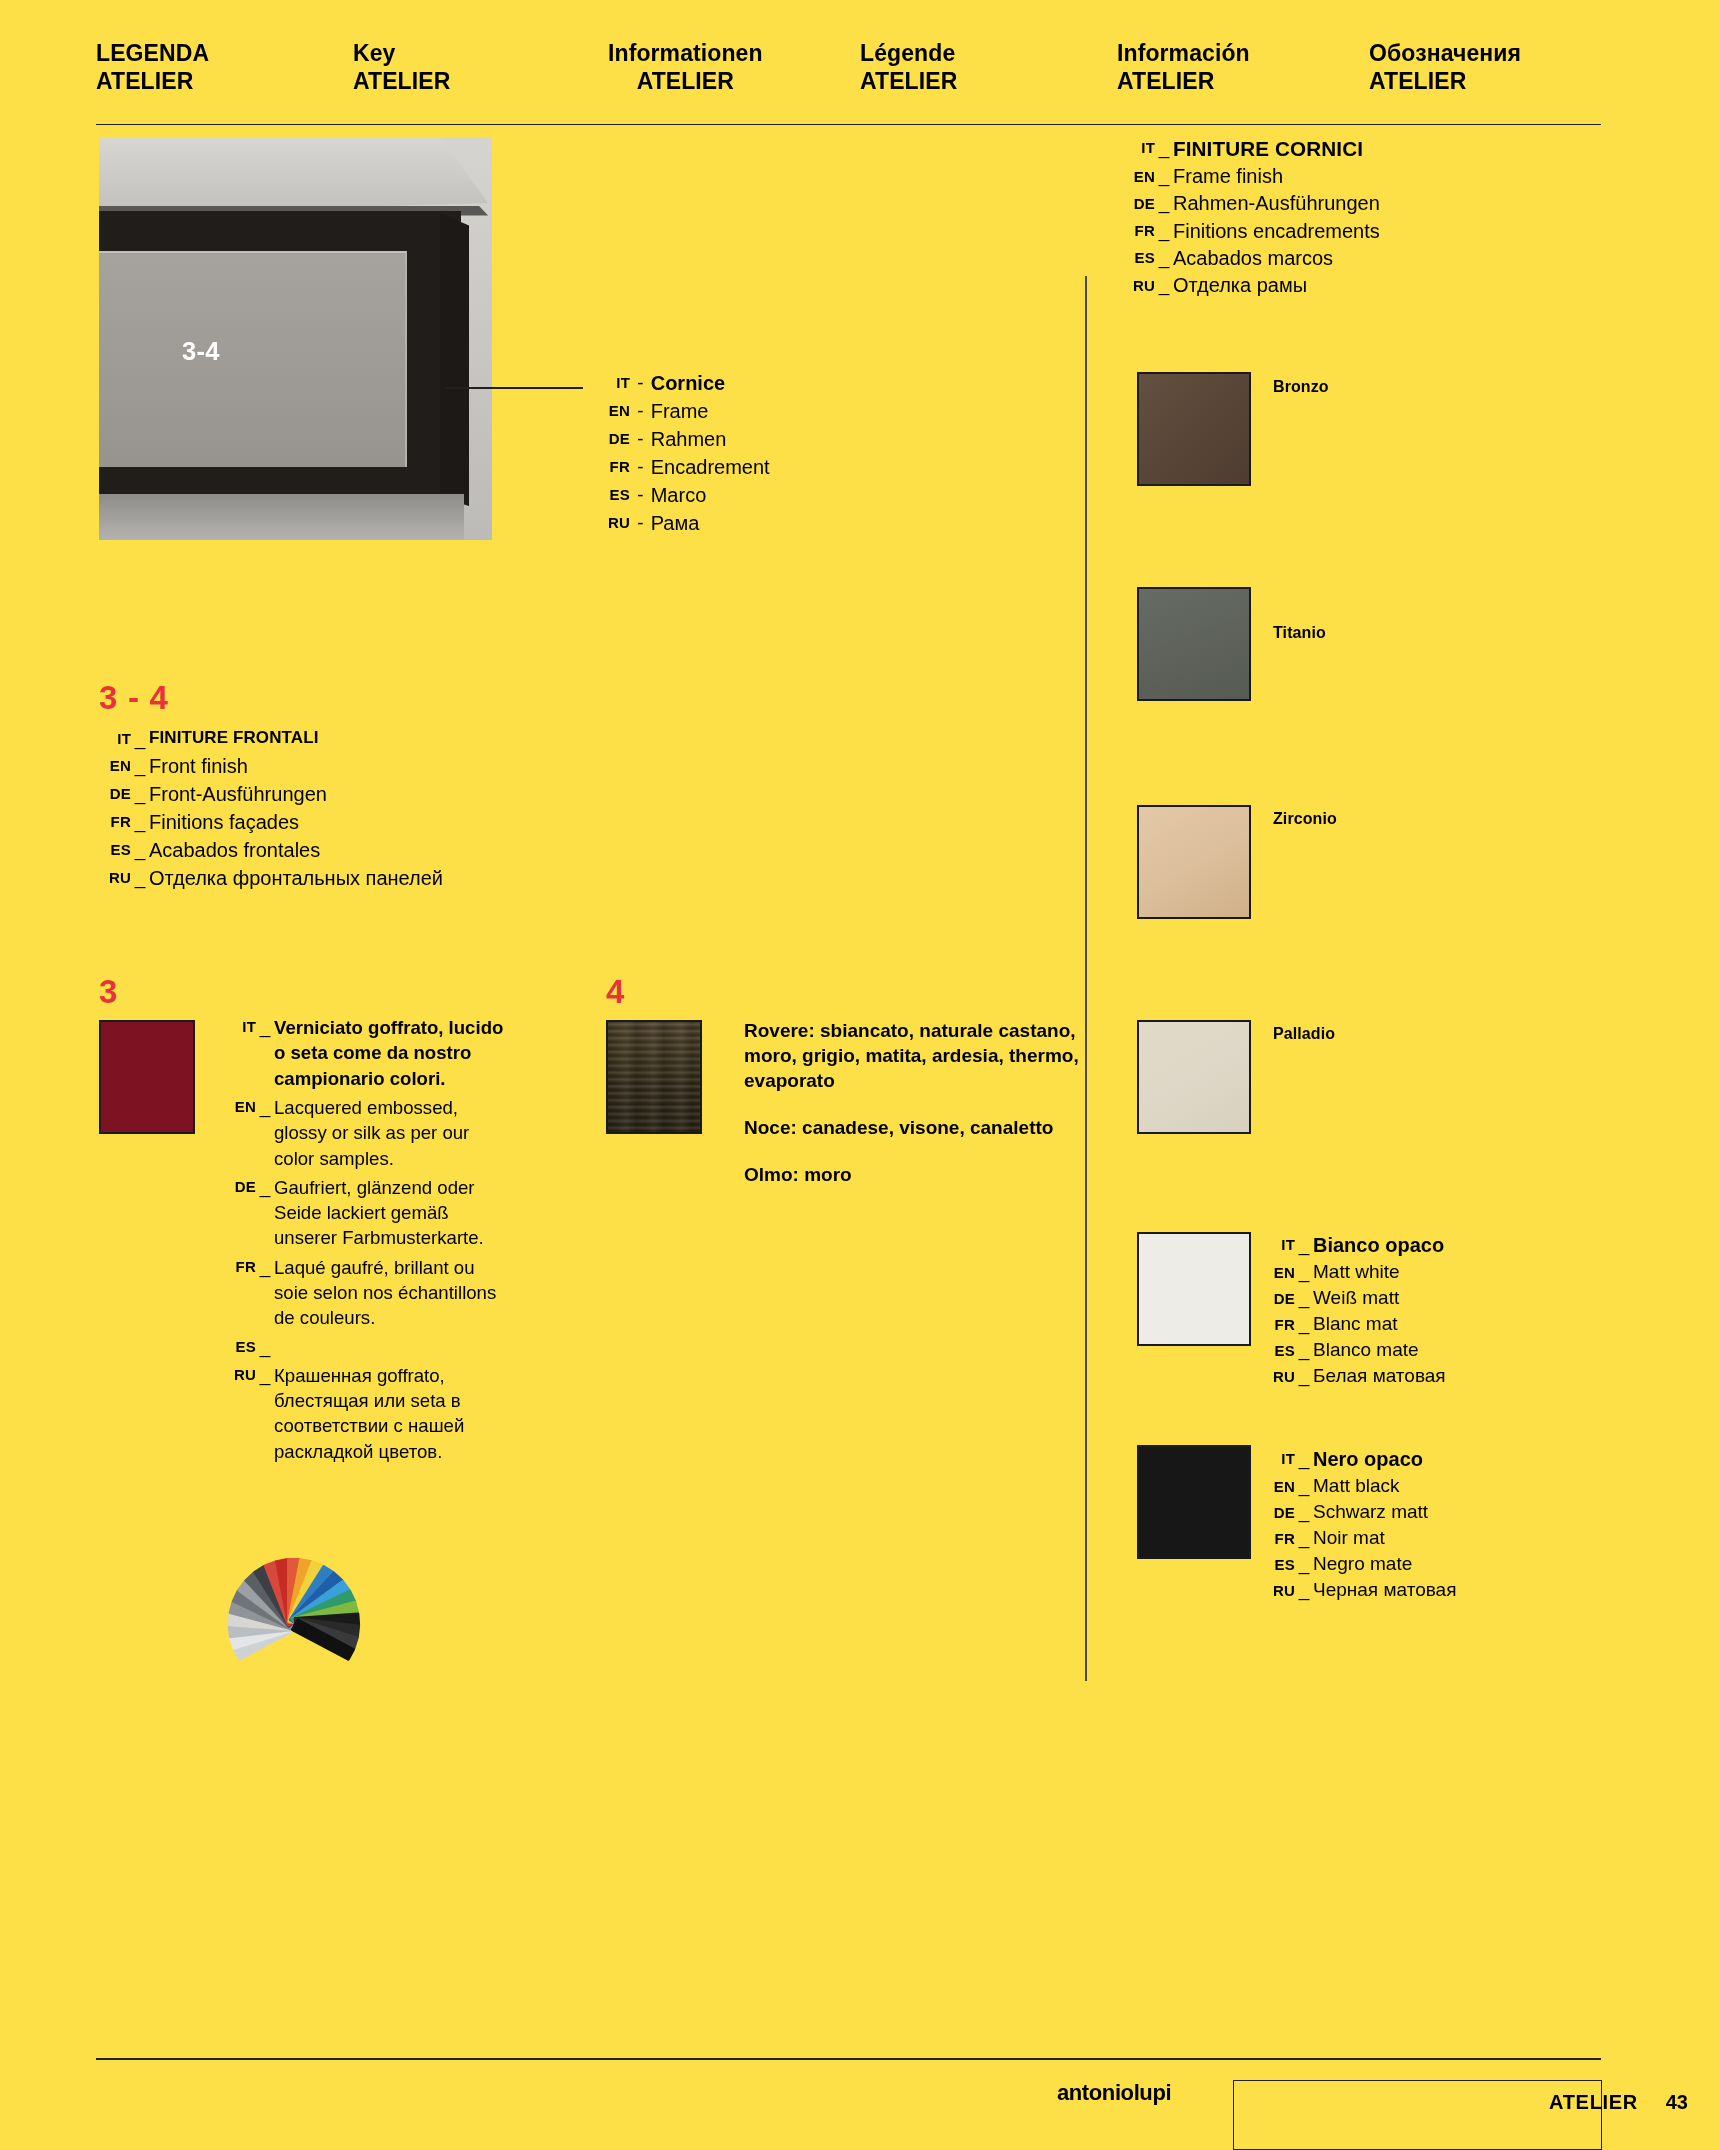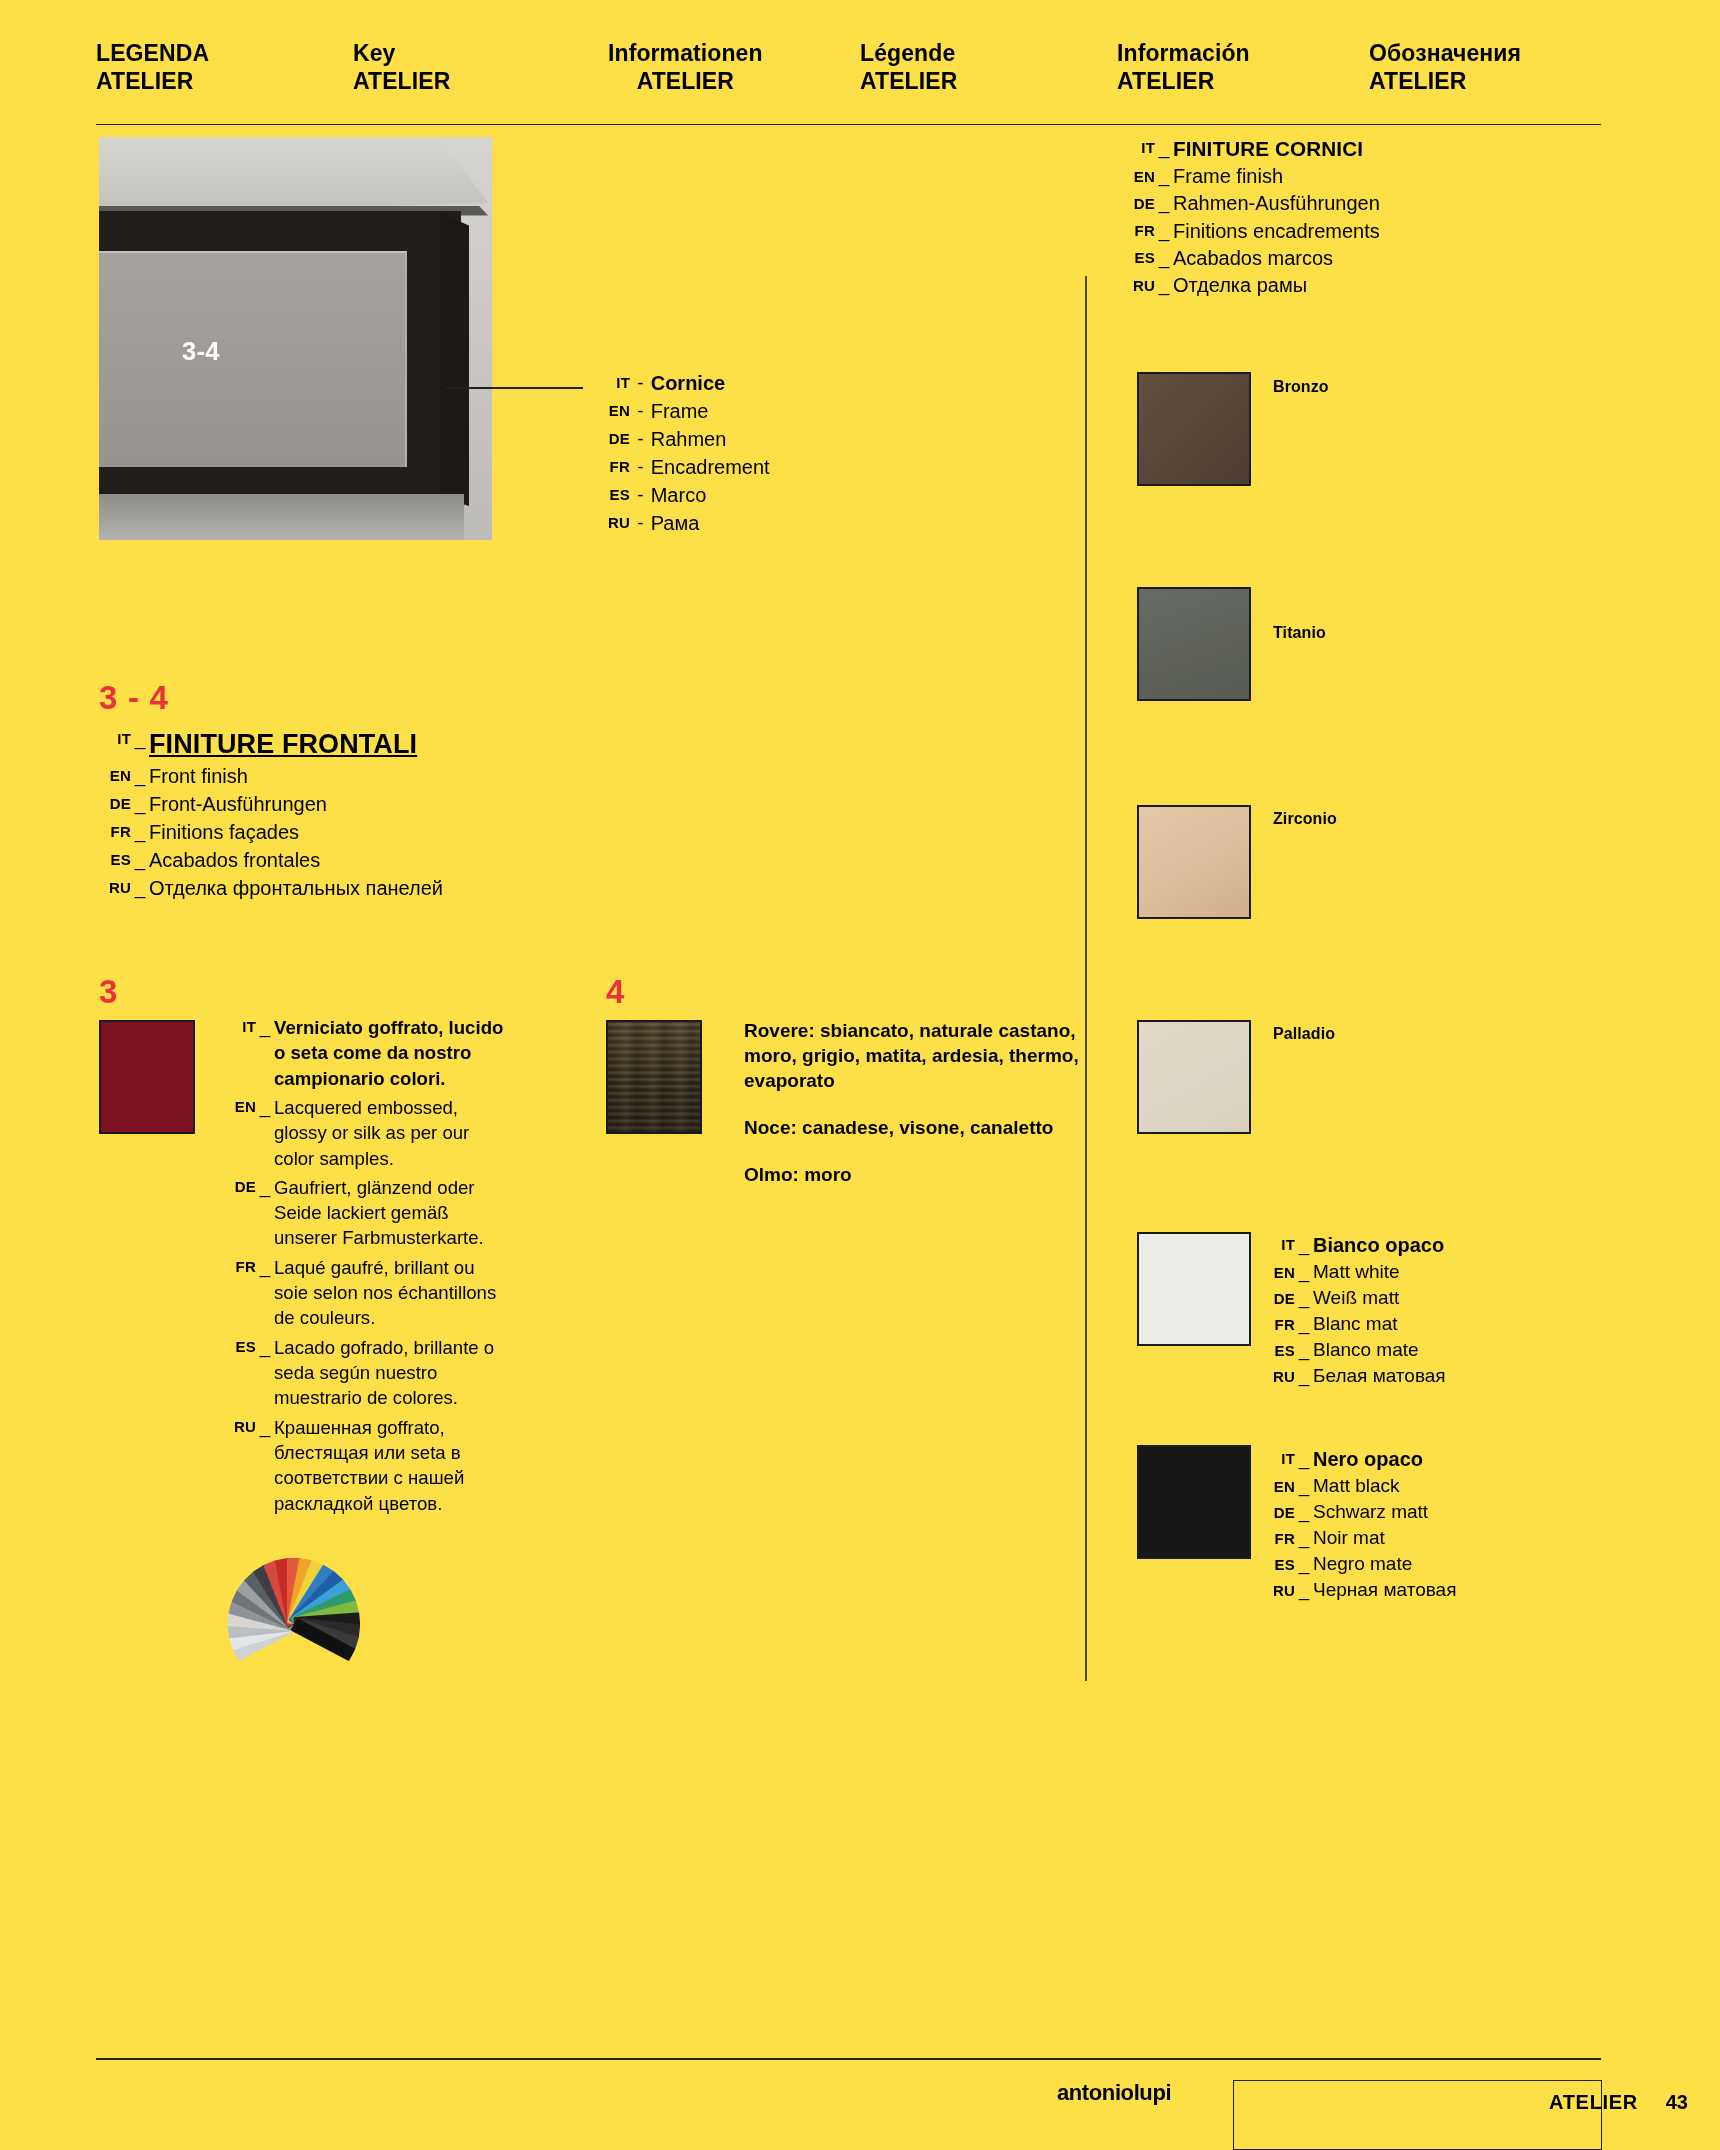--- a/index.html
+++ b/index.html
@@ -60,21 +60,21 @@
   .framefin .lcode{width:32px;}
   .framefin .lsep{width:18px;}
   .framefin .ltxt{font-size:20px;}
   .framefin .ltxt.bold{font-size:20.7px;letter-spacing:0.1px;}
   .framefin .lrow{margin-bottom:2.1px;}
 
   
   .frontfin .lcode{width:32px;}
   .frontfin .lsep{width:18px;}
   .frontfin .ltxt{font-size:20px;}
-  .frontfin .ltxt.bold{font-size:27px;letter-spacing:0.1px;text-decoration:underline;}
+  .frontfin .ltxt.bold{font-size:17px;letter-spacing:0.1px;}
   .frontfin .lrow{margin-bottom:2.8px;}
 
   
   .desc{position:absolute;left:227px;top:1015px;width:282px;}
   .desc .lrow{margin-bottom:4.1px;align-items:flex-start;}
   .desc .lcode{width:29px;}
   .desc .lsep{width:18px;}
   .desc .ltxt{font-size:18.6px;line-height:1.36;}
   .desc .ltxt.bold{font-weight:700;}
 
@@ -289,21 +289,20 @@
         <span class="ltxt">Gaufriert, glänzend oder Seide lackiert gemäß unserer Farbmusterkarte.</span>
       </div>
       <div class="lrow">
         <span class="lcode">FR</span>
         <span class="lsep">_</span>
         <span class="ltxt">Laqué gaufré, brillant ou soie selon nos échantillons de couleurs.</span>
       </div>
       <div class="lrow">
         <span class="lcode">ES</span>
         <span class="lsep">_</span>
-        <span class="ltxt">Lacado gofrado, brillante o seda según nuestro muestrario de colores.</span>
       </div>
       <div class="lrow">
         <span class="lcode">RU</span>
         <span class="lsep">_</span>
         <span class="ltxt">Крашенная goffrato, блестящая или seta в соответствии с нашей раскладкой цветов.</span>
       </div>
     </div>
 
   <div class="fan">
       <div class="fan-blade" style="background: rgb(207, 210, 212); transform: rotate(-118deg); z-index: 0;"></div>

